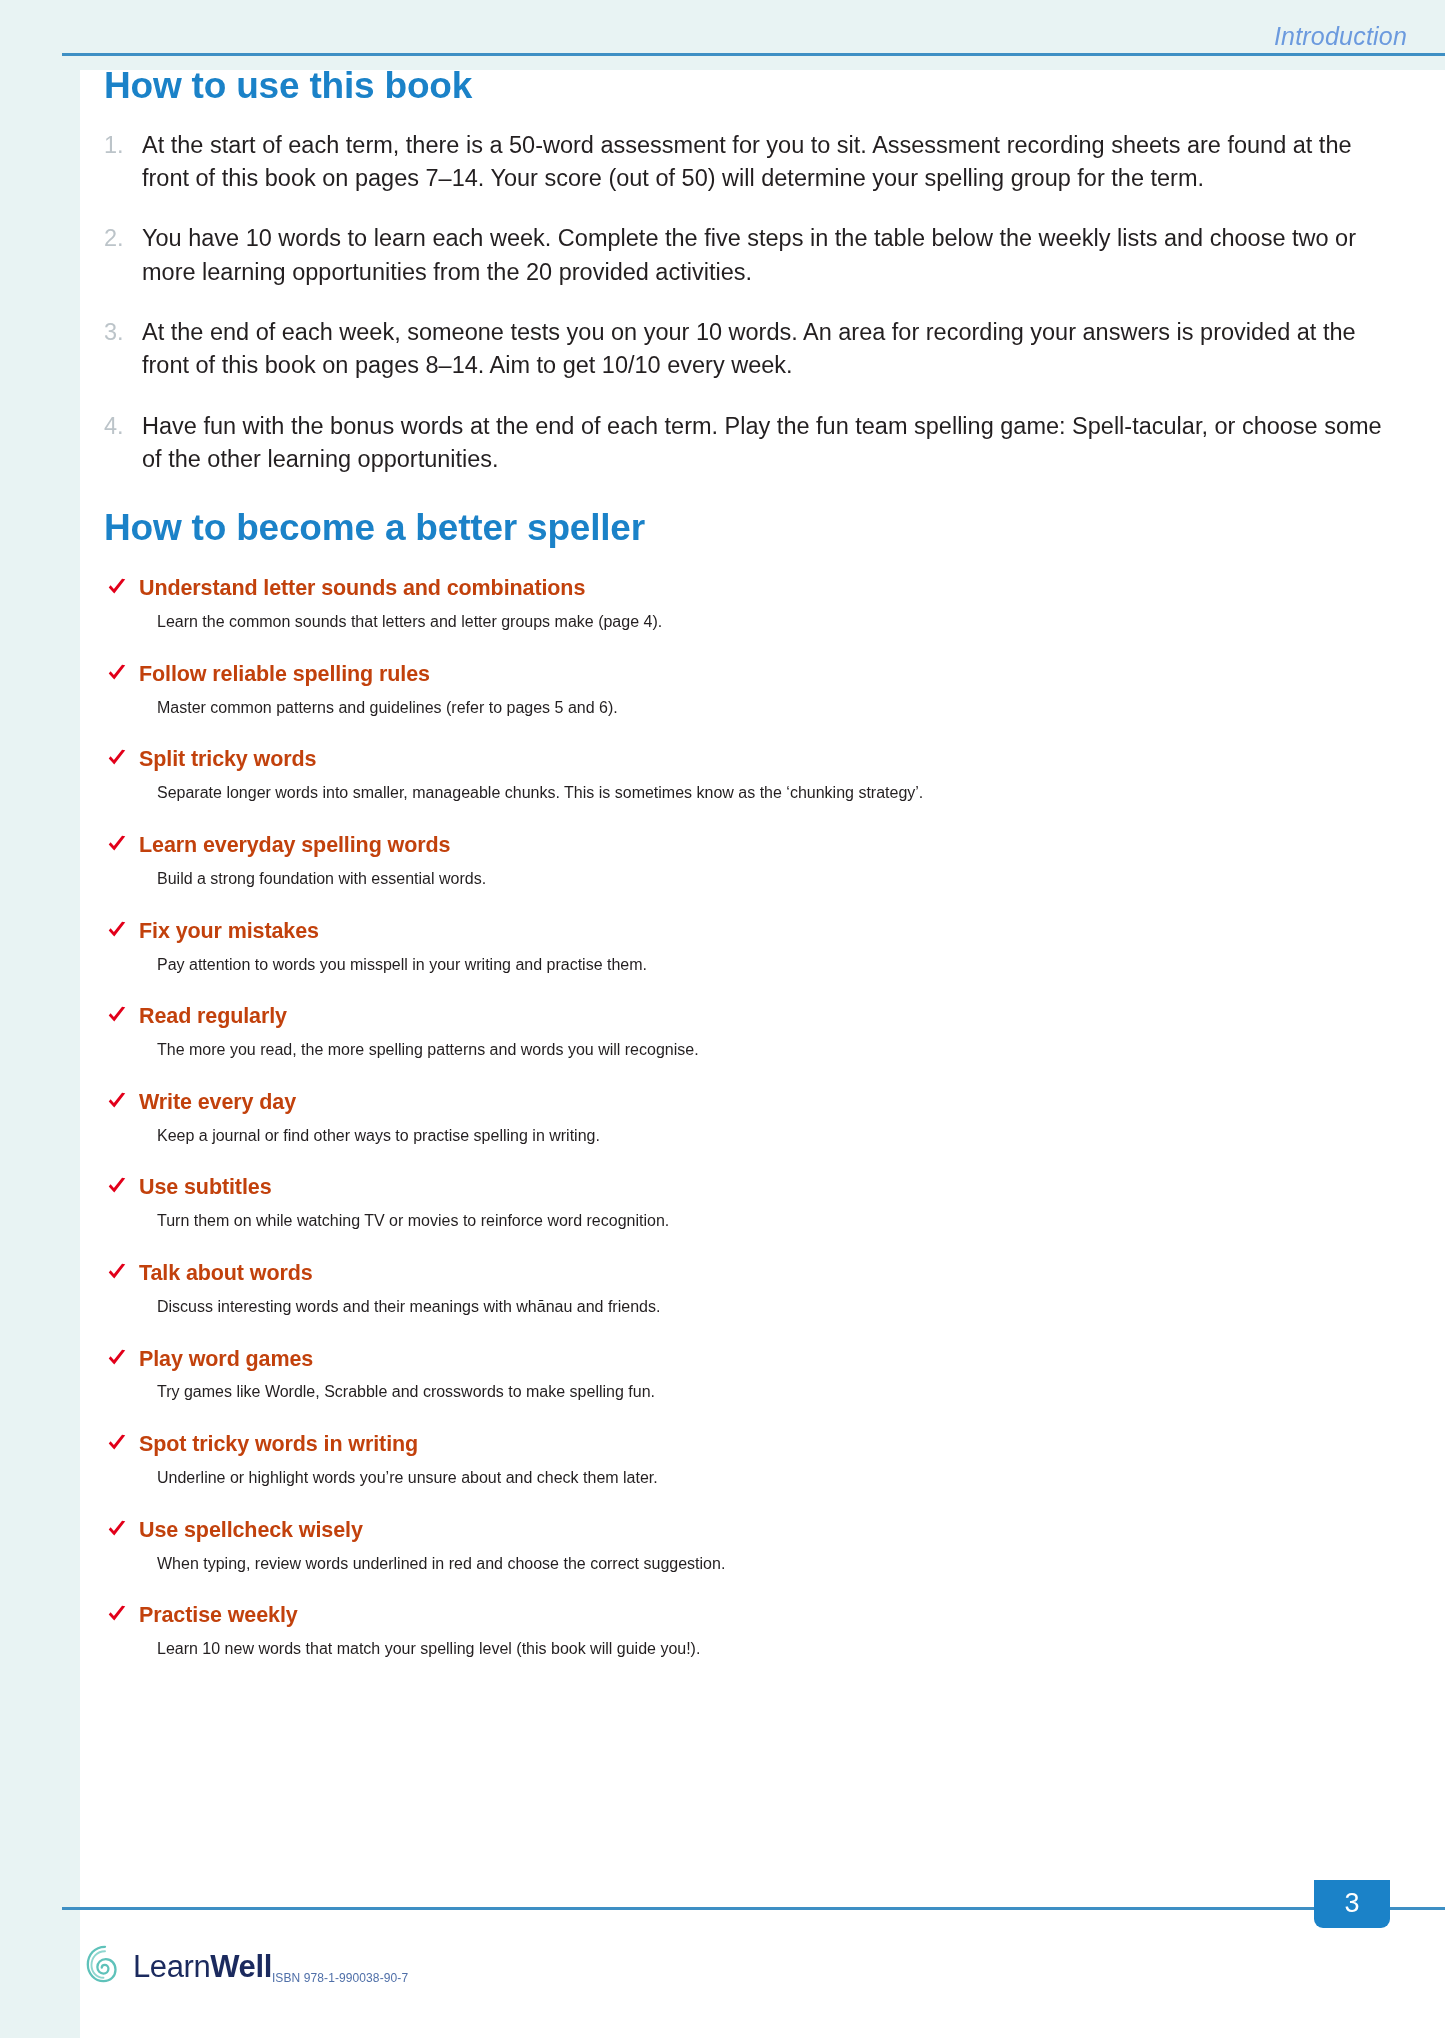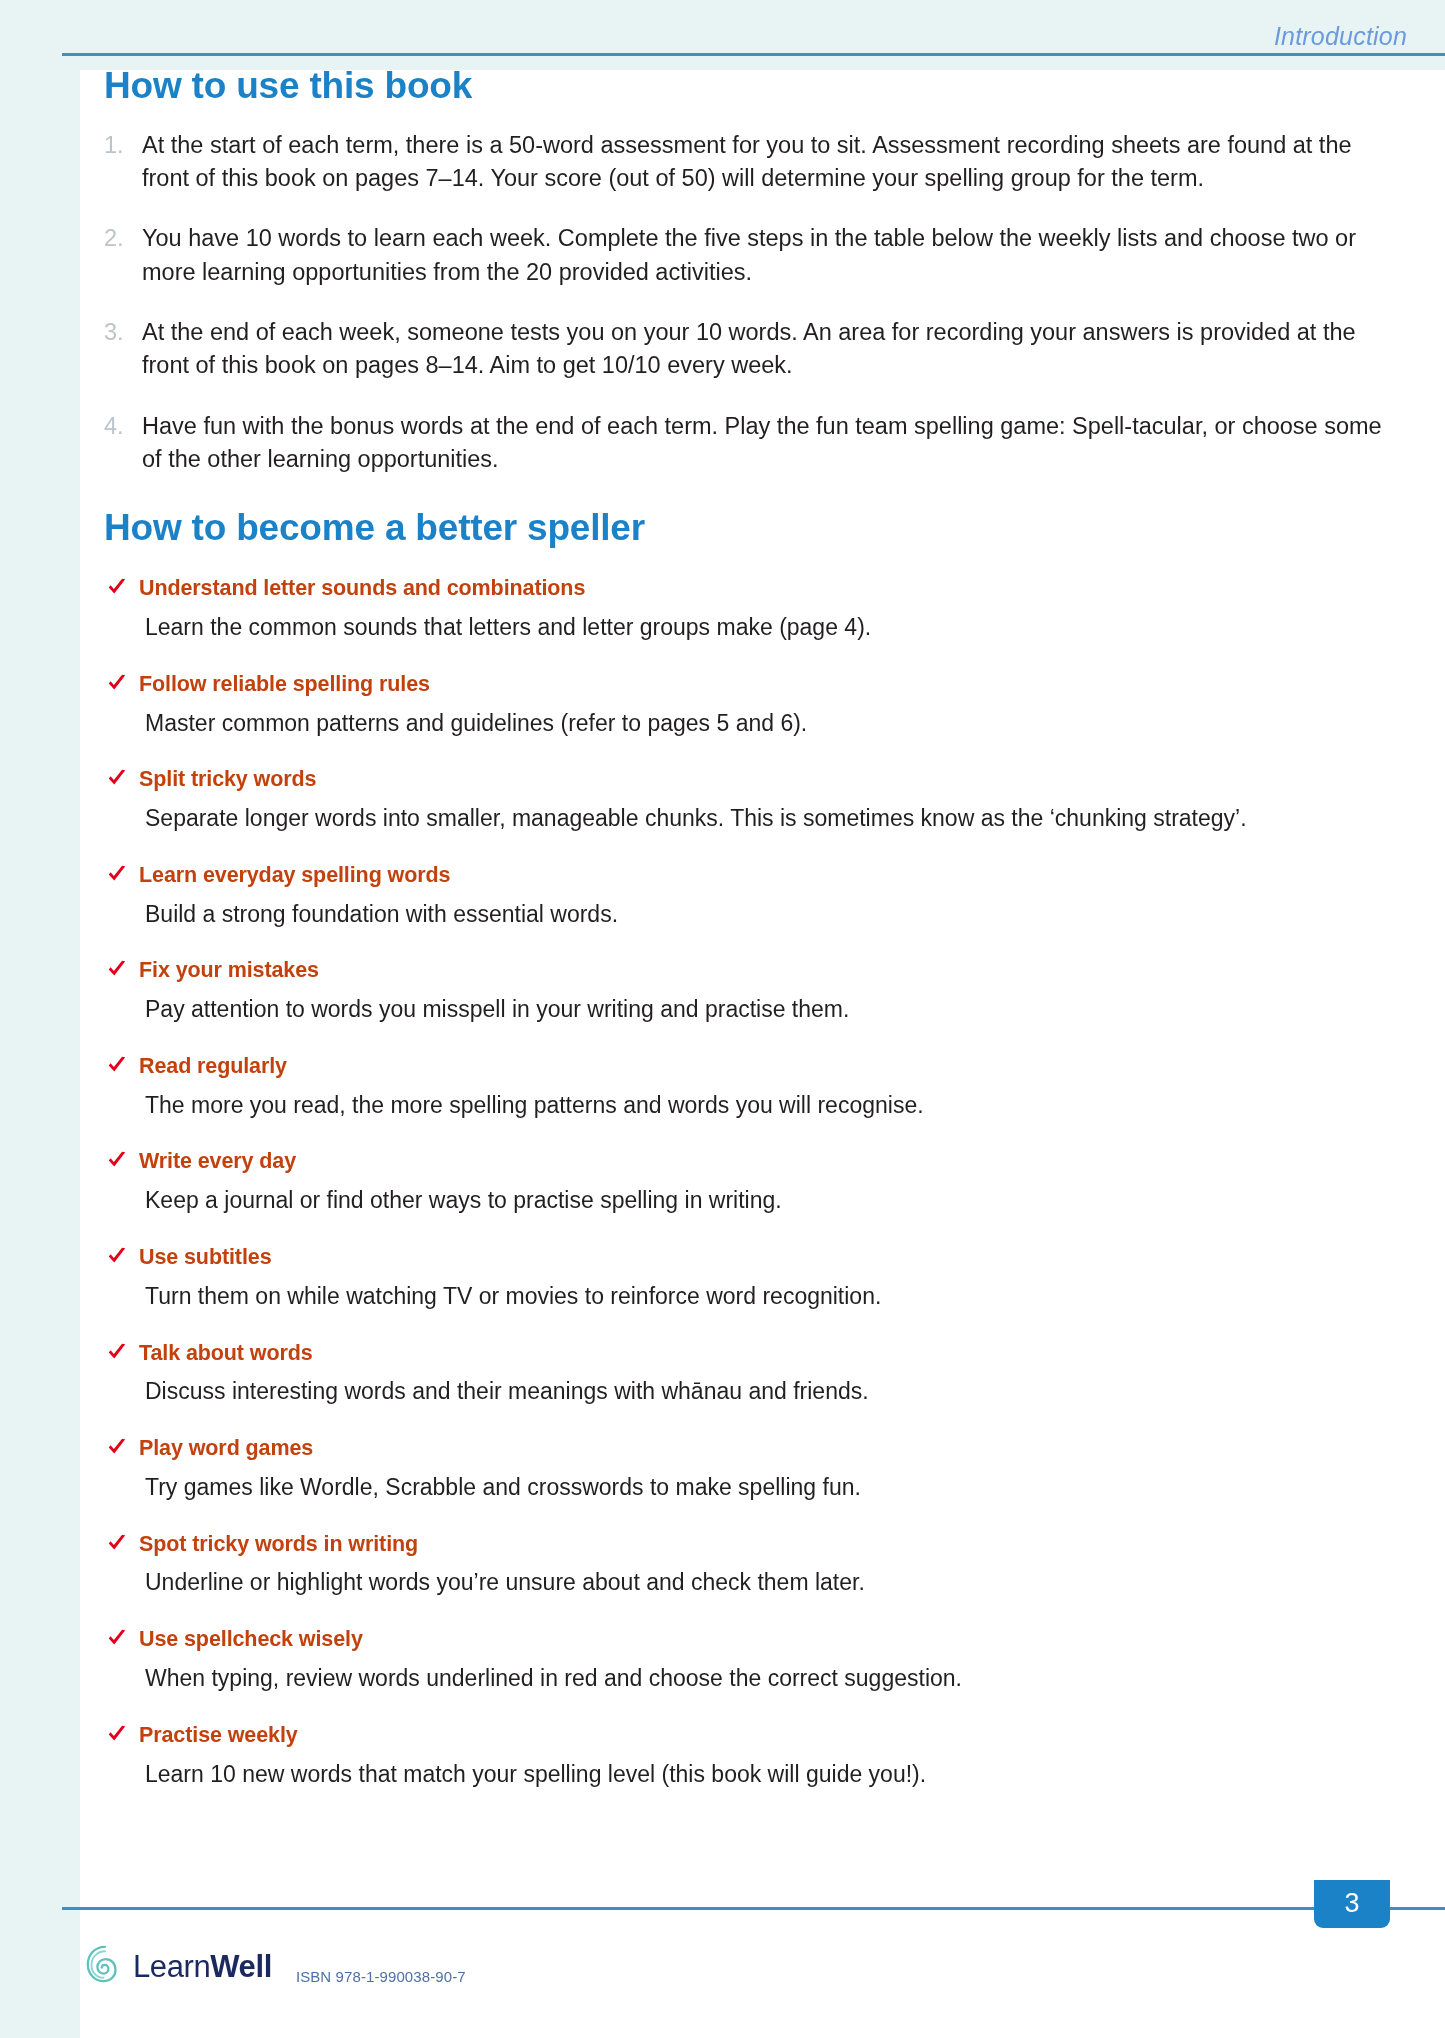--- a/index.html
+++ b/index.html
@@ -124,25 +124,25 @@
   .tick svg { display: block; }
   .ck-title {
     font-size: 21.5px;
     font-weight: 700;
     color: #c2410c;
     line-height: 1.25;
     letter-spacing: -0.1px;
     margin-top: 27px;
   }
   .ck-desc {
-    font-size: 23px;
+    font-size: 16px;
     color: #231f20;
     line-height: 1.42;
     margin-top: 9px;
-    margin-left: 6px;
+    margin-left: 18px;
   }
 
   
   .footer-rule {
     position: absolute;
     left: 62px;
     top: 1907px;
     width: 1383px;
     height: 3px;
     background: #3e8fc4;
@@ -170,23 +170,23 @@
   .brand-mark { width: 42px; height: 42px; flex: none; }
   .brand-name {
     font-size: 31px;
     color: #1b2a5e;
     margin-left: 7px;
     letter-spacing: -0.4px;
     font-weight: 400;
   }
   .brand-name .w { font-weight: 700; }
   .isbn {
-    font-size: 15px;
+    font-size: 12px;
     color: #4f6fa8;
-    margin-left: 24px;
+    margin-left: 0;
     padding-top: 7px;
     letter-spacing: 0.1px;
   }
 </style>
 </head>
 <body>
 
 <div class="page-white"></div>
 
 <div class="header">

